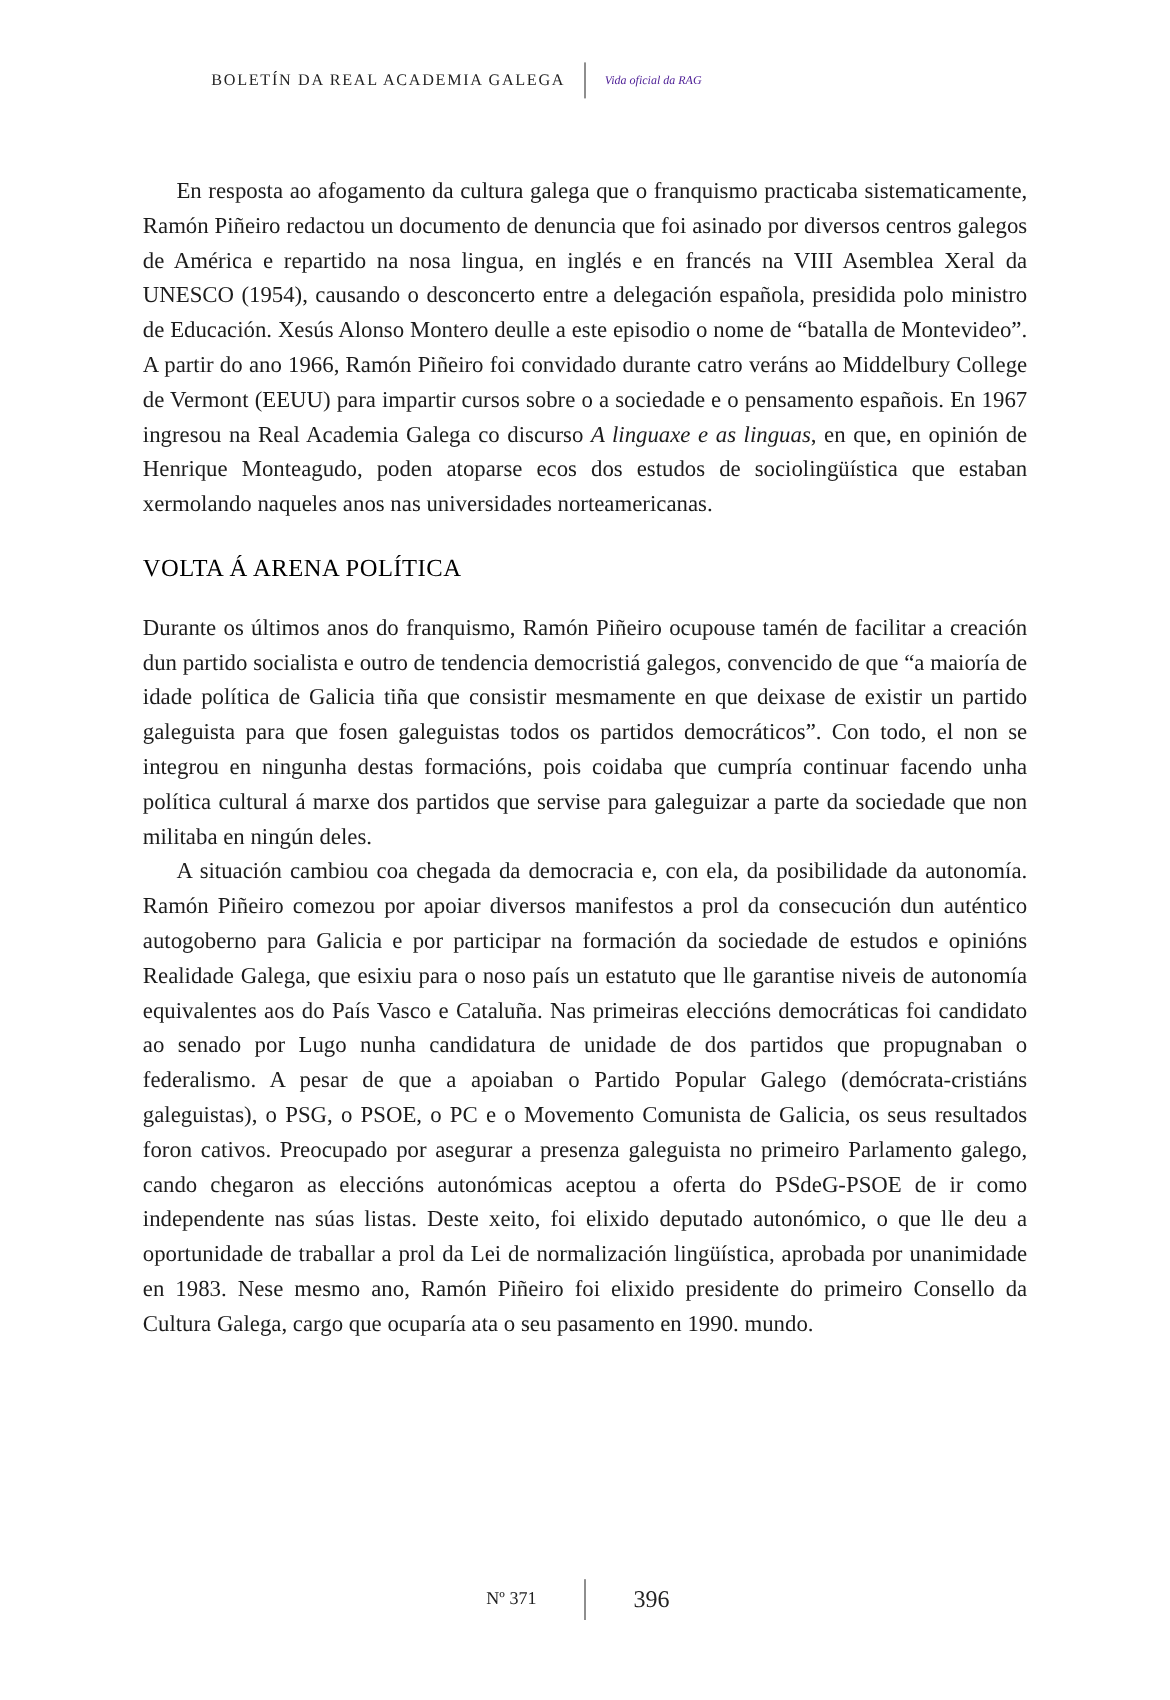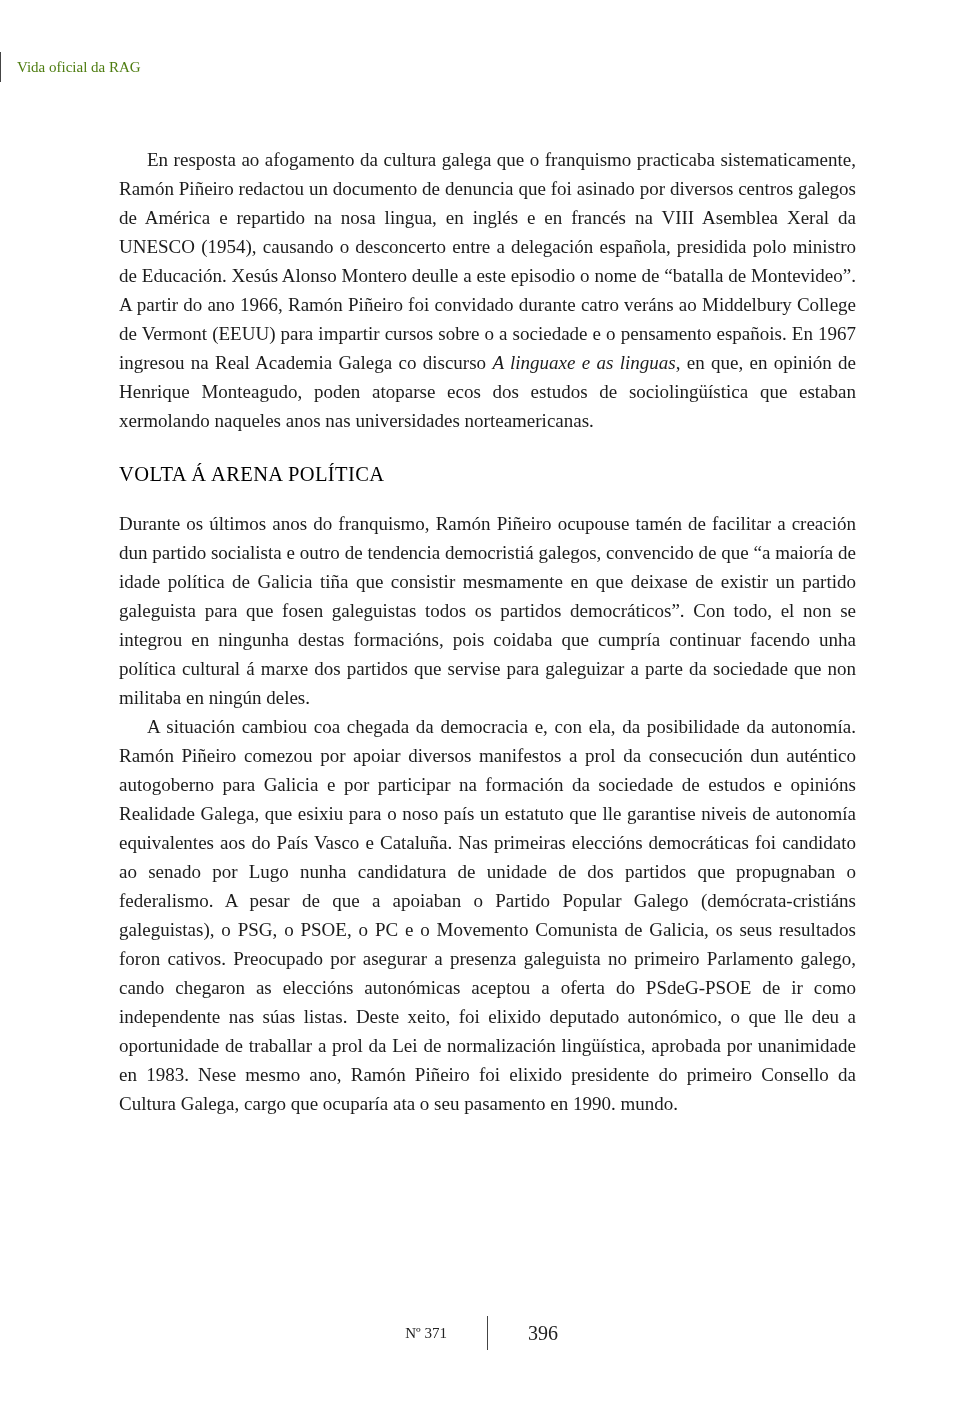--- a/index.html
+++ b/index.html
@@ -36,22 +36,23 @@
   }
   .page-header .hdivider {
     width: 1px;
     height: 30px;
     background: #444;
   }
   .page-header .hright {
     flex: 1;
     text-align: left;
     padding-left: 16px;
-    font-size: 15px;
-    color: #4d7c0f;
+    font-style: italic;
+    font-size: 10px;
+    color: #4c1d95;
   }
 
   
   .page-body {
     position: absolute;
     top: 145px;
     left: 119px;
     width: 737px;
     font-size: 19px;
     line-height: 29px;
@@ -104,20 +105,21 @@
     font-size: 20px;
     color: #222;
   }
 </style>
 </head>
 <body>
 
 <div class="page">
 
   <header class="page-header">
+    <span class="hleft">BOLETÍN DA REAL ACADEMIA GALEGA</span>
     <span class="hdivider"></span>
     <span class="hright">Vida oficial da RAG</span>
   </header>
 
   <main class="page-body">
 
     <p class="indent"><span>En resposta ao afogamento da cultura galega que o franquismo practicaba sistematicamente, Ramón Piñeiro redactou un documento de denuncia que foi asinado por diversos centros galegos de América e repartido na nosa lingua, en inglés e en francés na VIII Asemblea Xeral da UNESCO (1954), causando o desconcerto entre a delegación española, presidida polo ministro de Educación. Xesús Alonso Montero deulle a este episodio o nome de “batalla de Montevideo”. A partir do ano 1966, Ramón Piñeiro foi convidado durante catro veráns ao Middelbury College de Vermont (EEUU) para impartir cursos sobre o a sociedade e o pensamento españois. En 1967 ingresou na Real Academia Galega co discurso </span><span class="book-title">A linguaxe e as linguas</span><span>, en que, en opinión de Henrique Monteagudo, poden atoparse ecos dos estudos de sociolingüística que estaban xermolando naqueles anos nas universidades norteamericanas.</span></p>
 
     <h2 class="section-heading">VOLTA Á ARENA POLÍTICA</h2>
 

